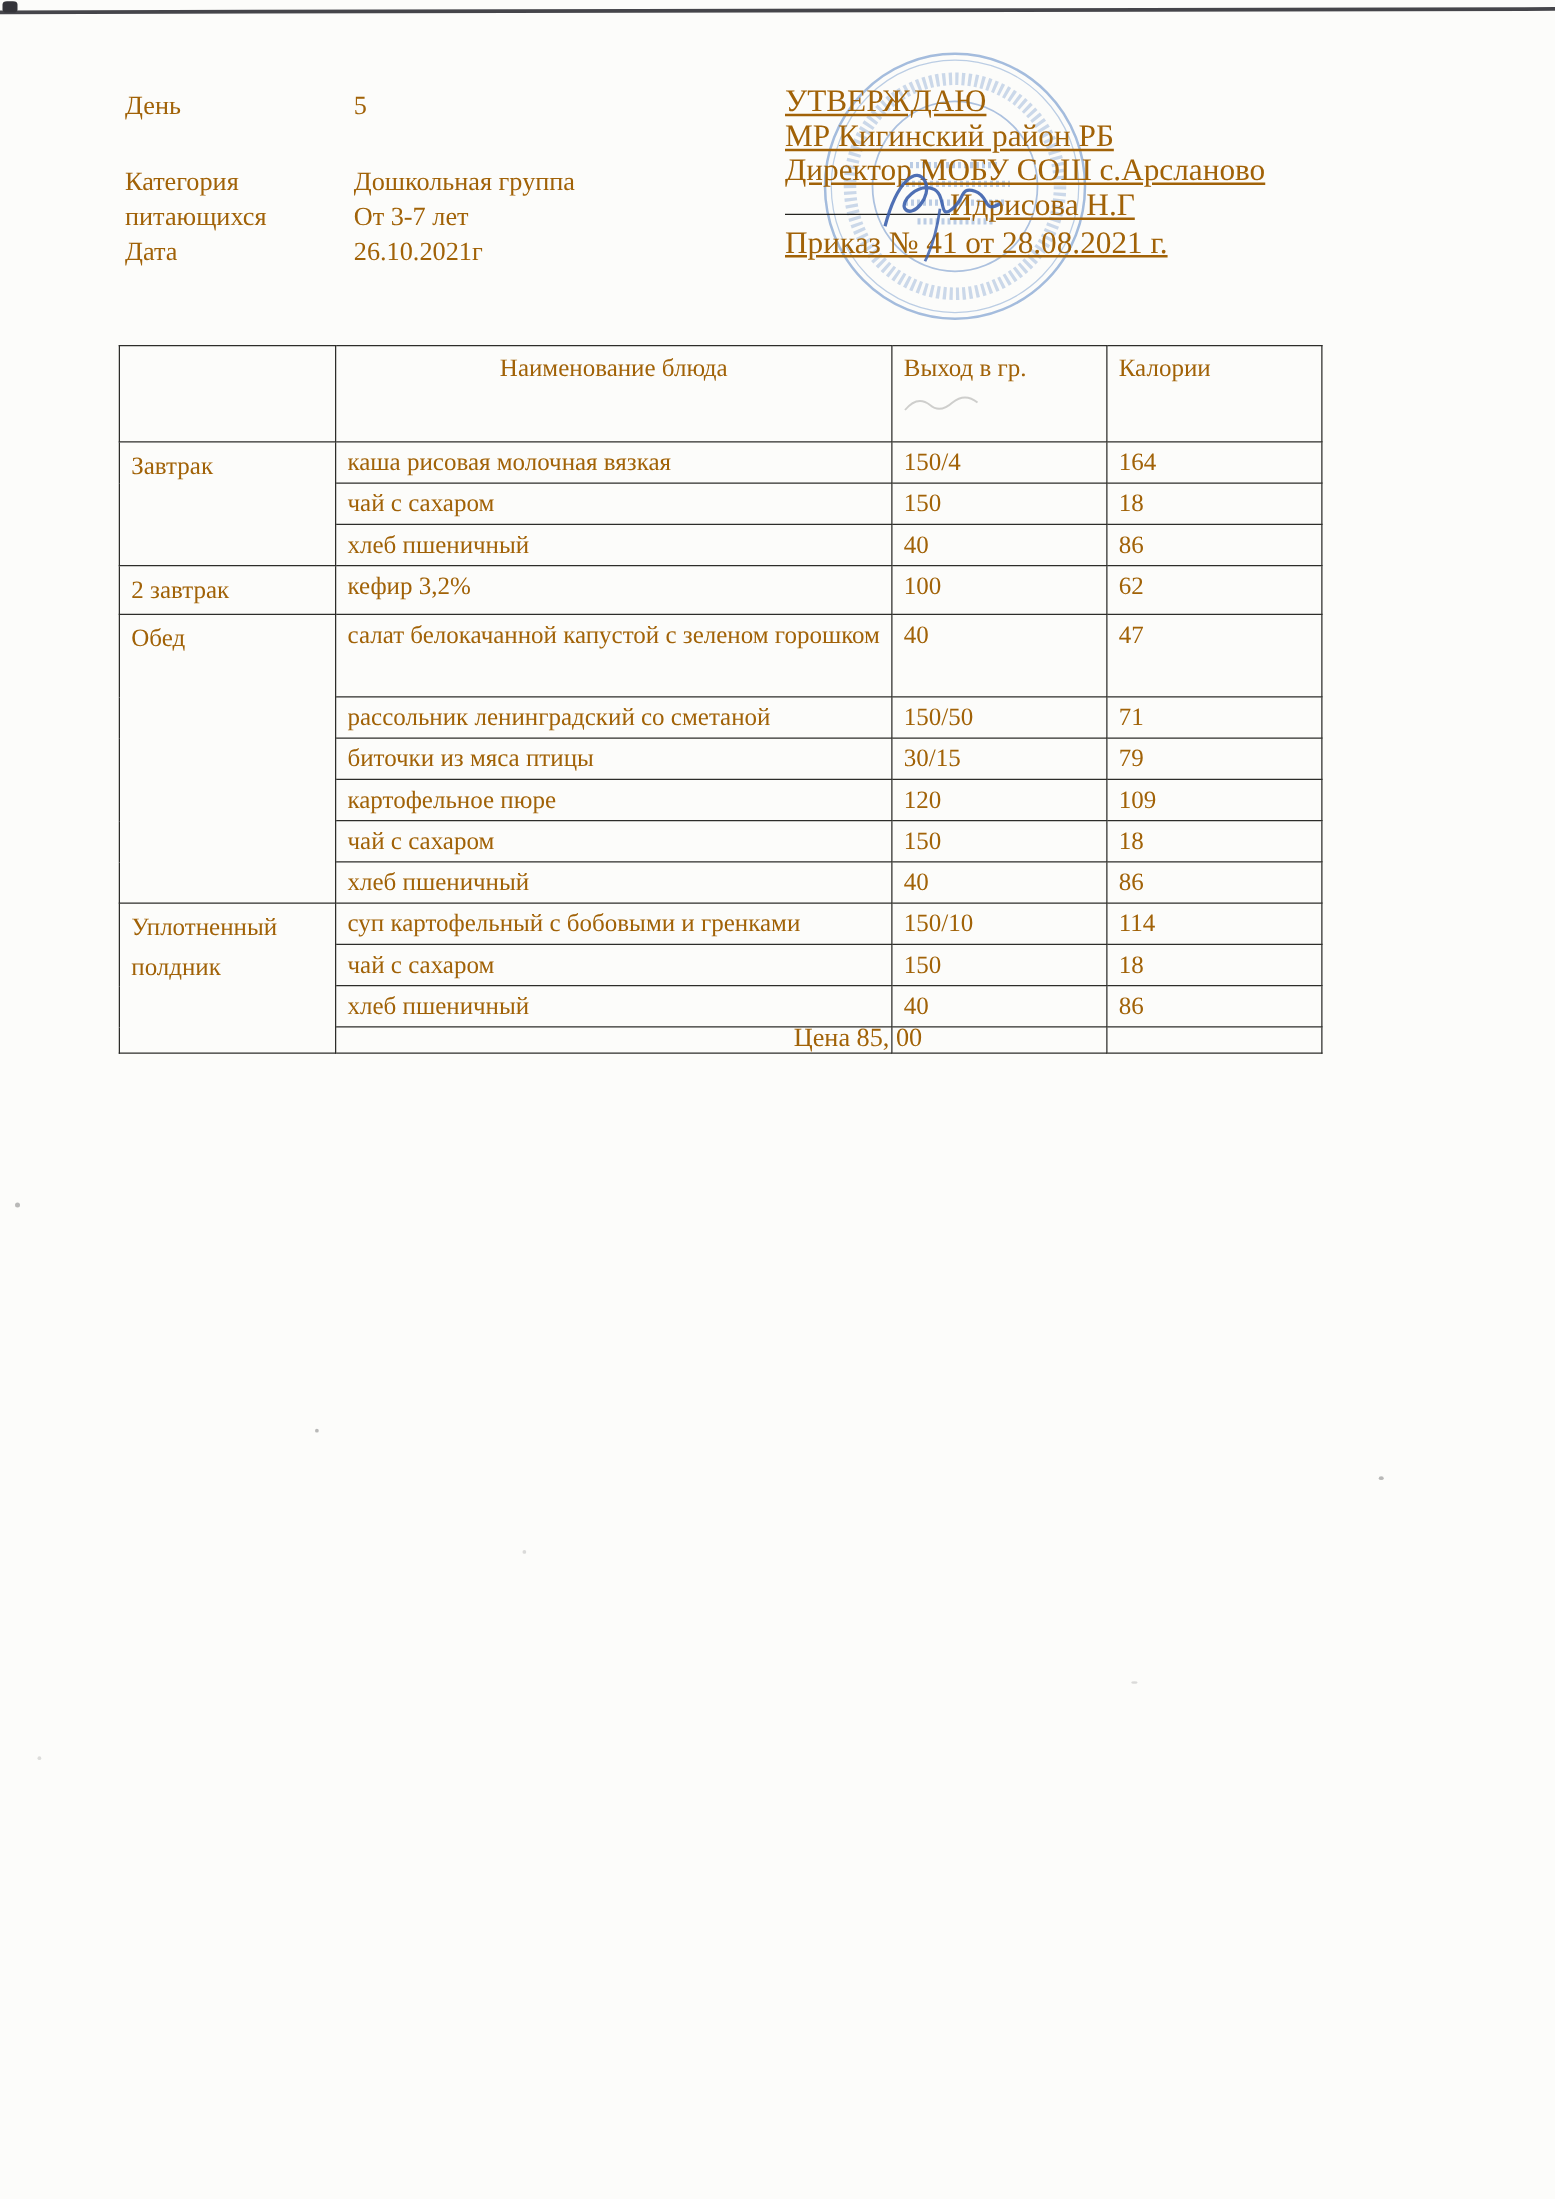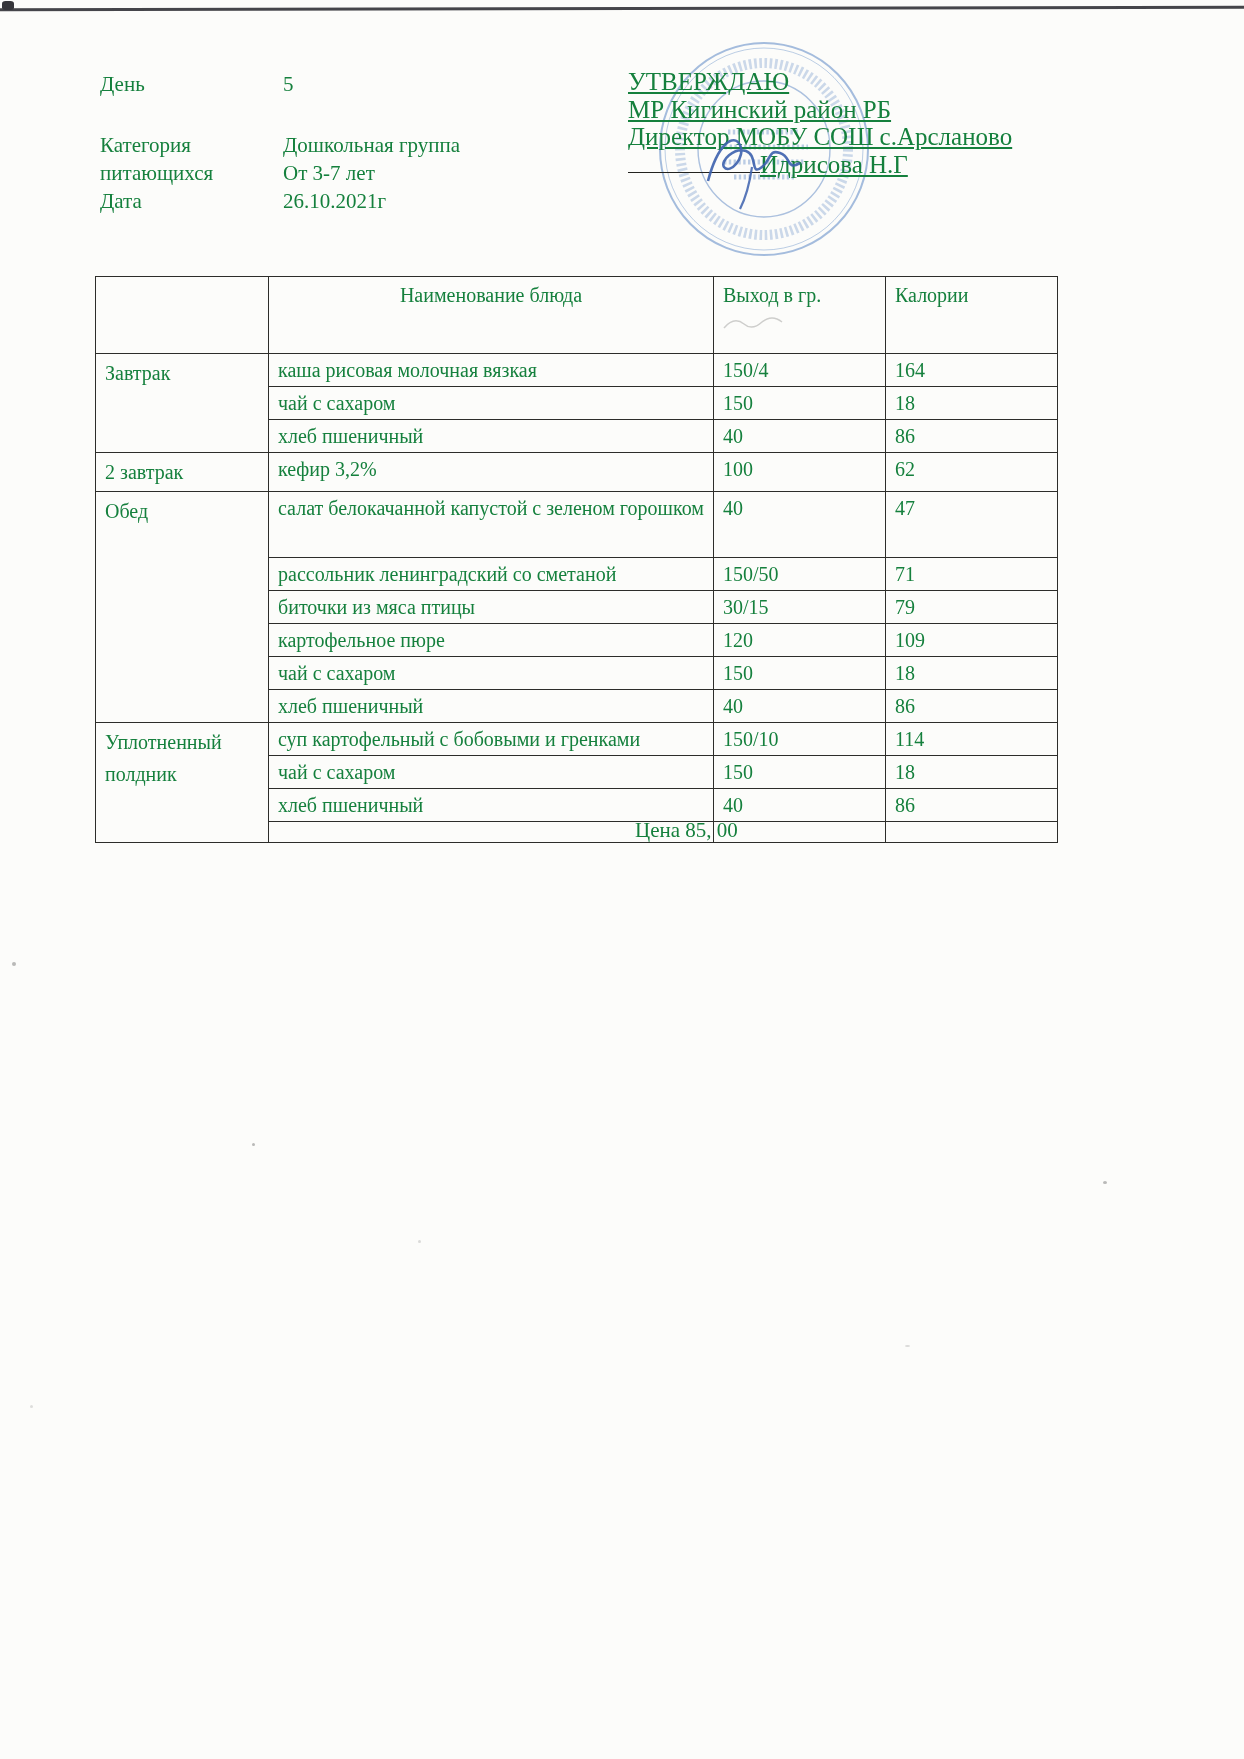--- a/index.html
+++ b/index.html
@@ -5,21 +5,21 @@
   * { box-sizing: border-box; }
   html, body { margin: 0; padding: 0; background: #d9d9d7; }
   .page {
     position: relative;
     width: 1244px;
     height: 1759px;
     margin: 0 auto;
     background: #fcfcfa;
     overflow: hidden;
     font-family: "Liberation Serif", "DejaVu Serif", serif;
-    color: #15803d;
+    color: #a16207;
   }
 
   
   .scan-top-line {
     position: absolute; top: 7px; left: 0;
     width: 100%; height: 3px;
     background: #45454a;
     transform: rotate(-0.12deg);
   }
   .corner-blob {
@@ -142,20 +142,21 @@
     <div>УТВЕРЖДАЮ</div>
     <div>МР Кигинский район РБ</div>
     <div>Директор МОБУ СОШ с.Арсланово</div>
     <div class="sig-row">
       <span class="sig-line"></span><span>Идрисова Н.Г</span>
       <svg class="signature-svg" width="150" height="92" viewBox="0 0 150 92">
         <path d="M8 58 C 18 20, 34 10, 40 22 C 46 34, 30 52, 24 44 C 20 38, 34 24, 46 28 C 58 32, 50 54, 62 44 C 72 36, 68 26, 80 30 C 92 34, 86 48, 100 40" fill="none" stroke="#3c60ad" stroke-width="2.6" opacity="0.9"></path>
         <path d="M52 44 C 50 58, 46 74, 40 86" fill="none" stroke="#3c60ad" stroke-width="2.2" opacity="0.85"></path>
       </svg>
     </div>
+    <div>Приказ № 41 от 28.08.2021 г.</div>
   </div>
 
   <svg class="pencil-mark" width="90" height="30" viewBox="0 0 90 30">
     <path d="M6 20 q 10 -12 20 -4 q 8 7 18 -2 q 10 -8 20 0" fill="none" stroke="#8a8a86" stroke-width="1.5" opacity="0.4"></path>
   </svg>
 
   <table class="menu-table">
     <colgroup>
       <col class="col-meal">
         <col class="col-dish">

